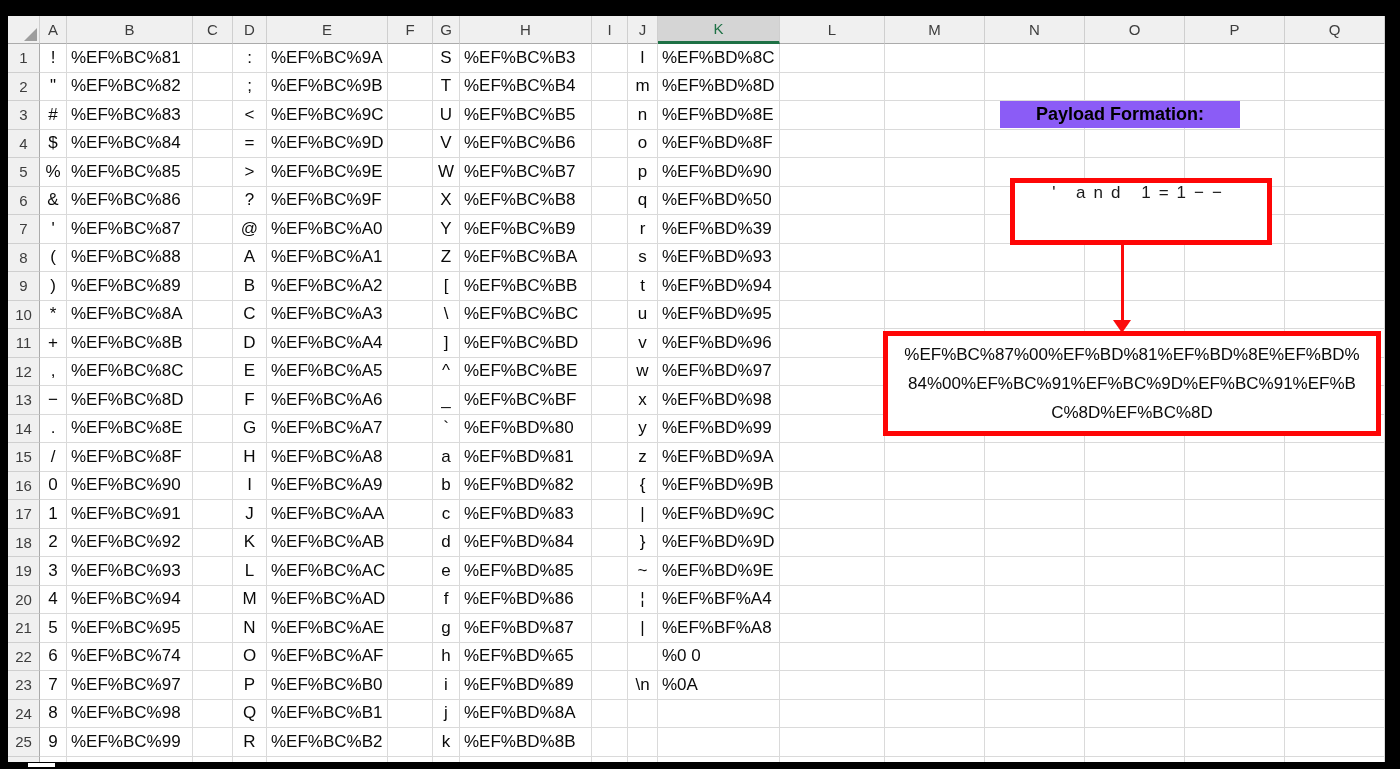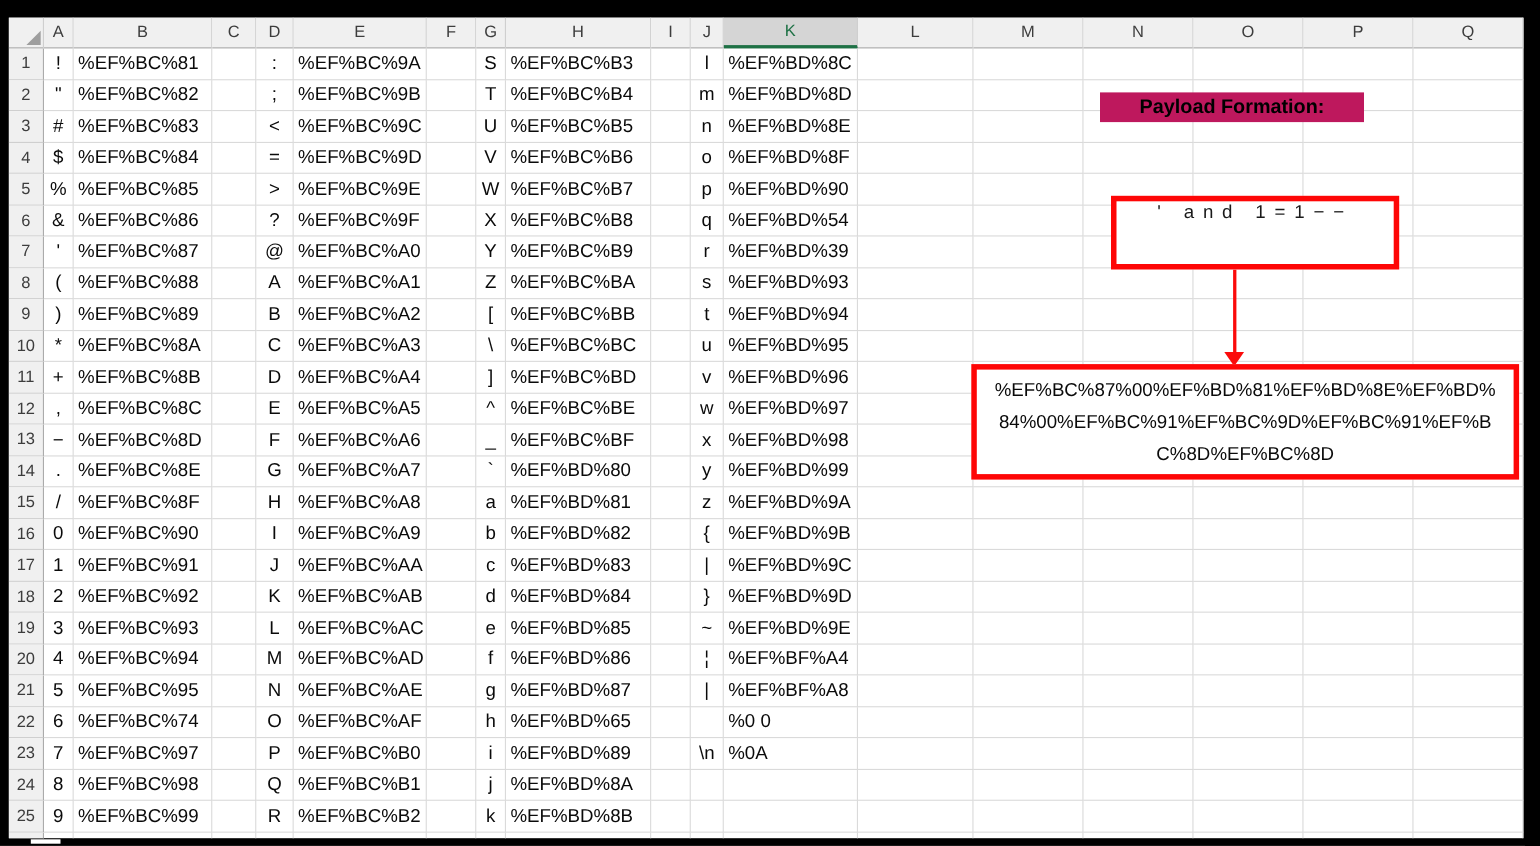--- a/index.html
+++ b/index.html
@@ -38,22 +38,22 @@
   .cell {
     border-right:1px solid #DADADA; border-bottom:1px solid #DADADA;
     font-size:17px; color:#0a0a0a; display:flex; align-items:center;
     box-sizing:border-box; white-space:nowrap; overflow:visible;
   }
   .c-char { justify-content:center; }
   .c-code { padding-left:4px; }
 
   
   .title-overlay {
-    position:absolute; left:1000px; top:84px; width:240px; height:27px;
-    background:#be185d; z-index:5; font-size:18px; font-weight:bold; color:#000;
+    position:absolute; left:1000px; top:101px; width:240px; height:27px;
+    background:#8b5cf6; z-index:5; font-size:18px; font-weight:bold; color:#000;
     display:flex; align-items:center; justify-content:center;
   }
   .payload-box1 {
     position:absolute; left:1010px; top:178px; width:262px; height:67px;
     border:5px solid #FE0606; background:#fff; box-sizing:border-box; z-index:5;
     display:flex; align-items:flex-start; justify-content:center;
   }
   .payload-box1 span {
     font-size:17px; letter-spacing:8px; color:#1a1a1a; white-space:pre;
   }
@@ -196,21 +196,21 @@
       <div class="cell c-char">&amp;</div>
       <div class="cell c-code">%EF%BC%86</div>
       <div class="cell c-empty"></div>
       <div class="cell c-char">?</div>
       <div class="cell c-code">%EF%BC%9F</div>
       <div class="cell c-empty"></div>
       <div class="cell c-char">X</div>
       <div class="cell c-code">%EF%BC%B8</div>
       <div class="cell c-empty"></div>
       <div class="cell c-char">q</div>
-      <div class="cell c-code">%EF%BD%54</div>
+      <div class="cell c-code">%EF%BD%50</div>
       <div class="cell c-empty"></div>
       <div class="cell c-empty"></div>
       <div class="cell c-empty"></div>
       <div class="cell c-empty"></div>
       <div class="cell c-empty"></div>
       <div class="cell c-empty"></div>
       <div class="rhead">7</div>
       <div class="cell c-char">'</div>
       <div class="cell c-code">%EF%BC%87</div>
       <div class="cell c-empty"></div>

